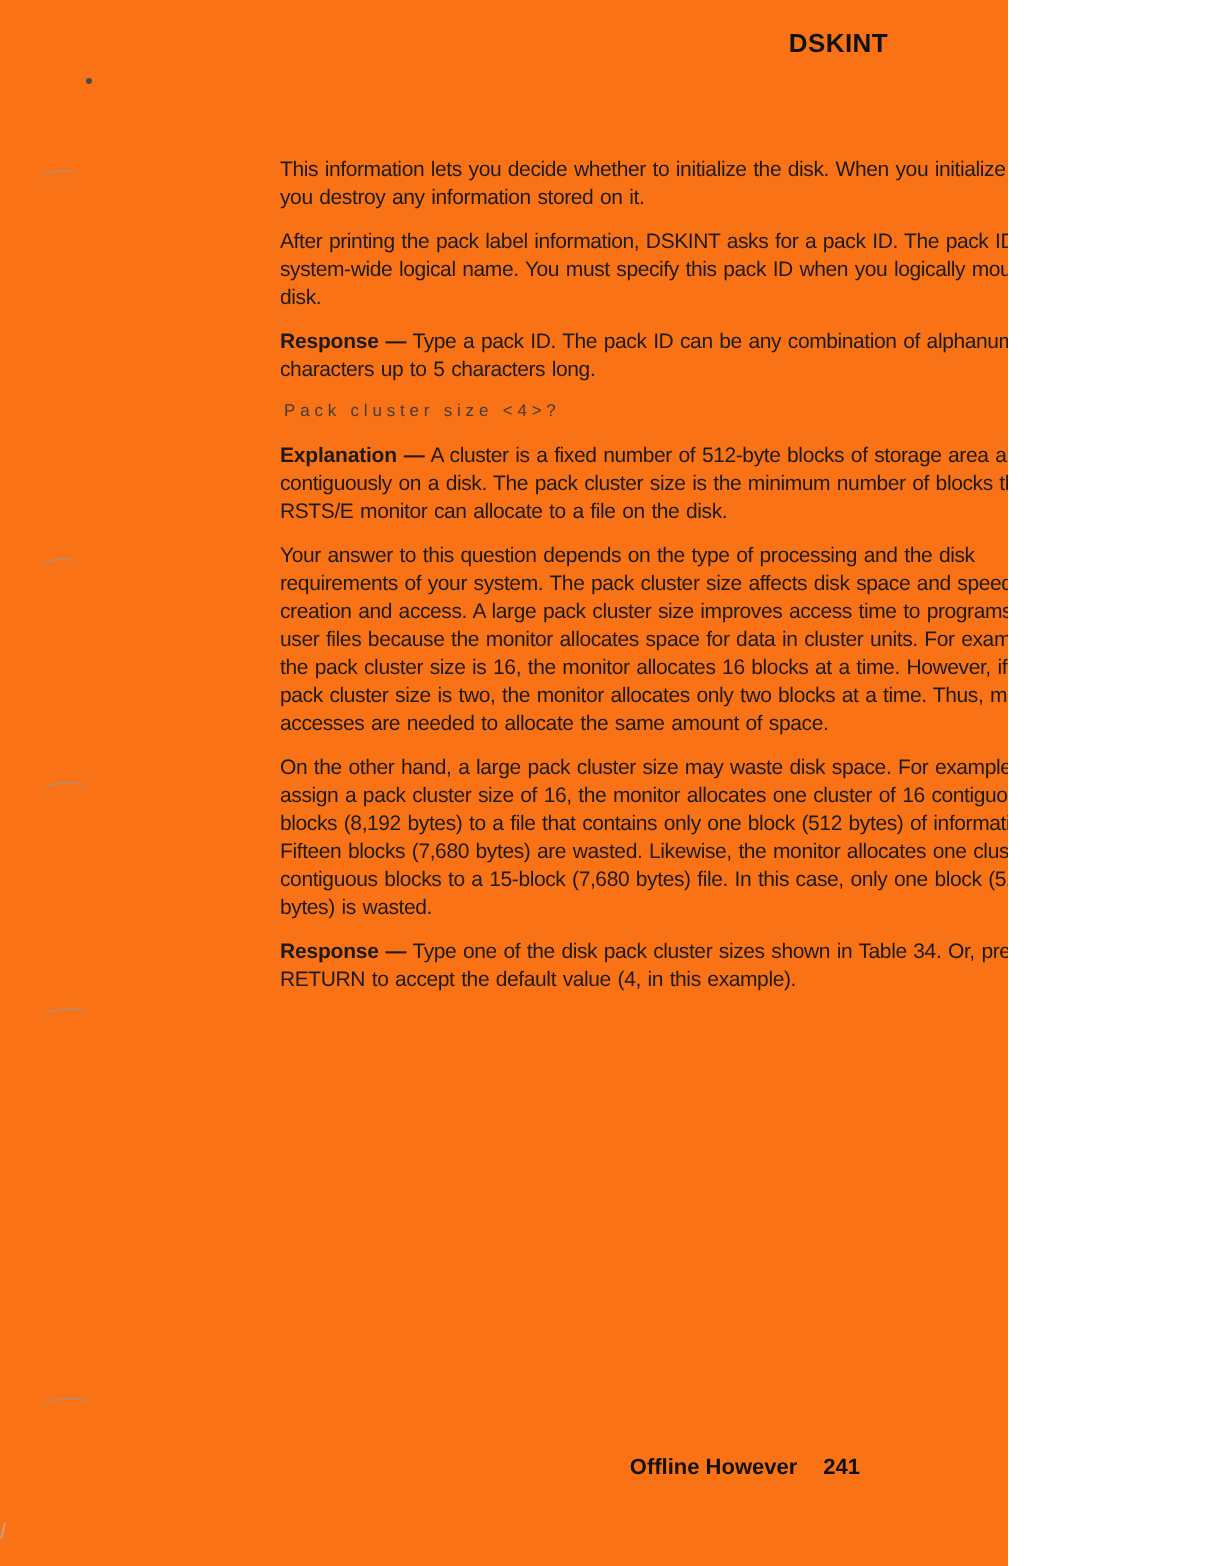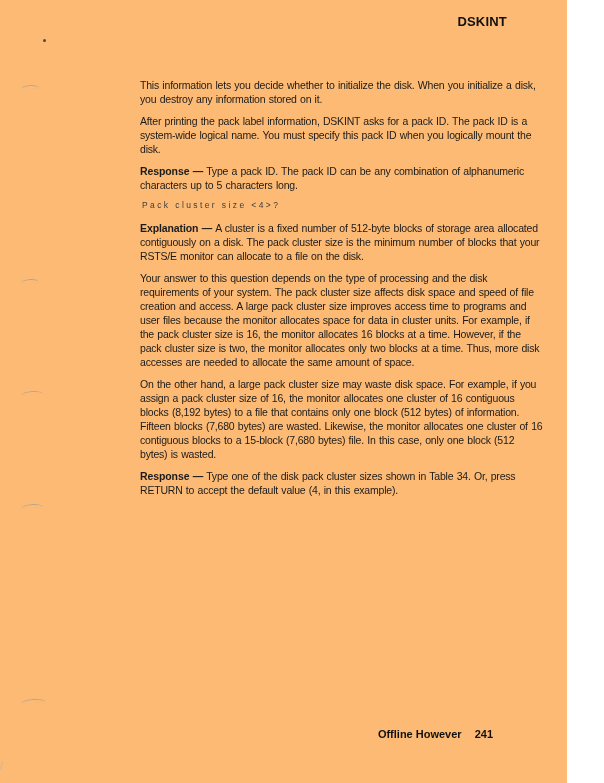--- a/index.html
+++ b/index.html
@@ -2,23 +2,23 @@
 <html><head>
 <meta charset="utf-8">
 <style>
   html, body {
     margin: 0;
     padding: 0;
     background: #ffffff;
   }
   .page {
     position: relative;
-    width: 567px;
+    width: 504px;
     height: 783px;
-    background: #fdba74;
+    background: #f97316;
     font-family: "Liberation Sans", sans-serif;
     color: #1b1b1b;
     overflow: hidden;
   }
   .header-title {
     position: absolute;
     top: 14px;
     right: 60px;
     font-size: 13px;
     font-weight: bold;

